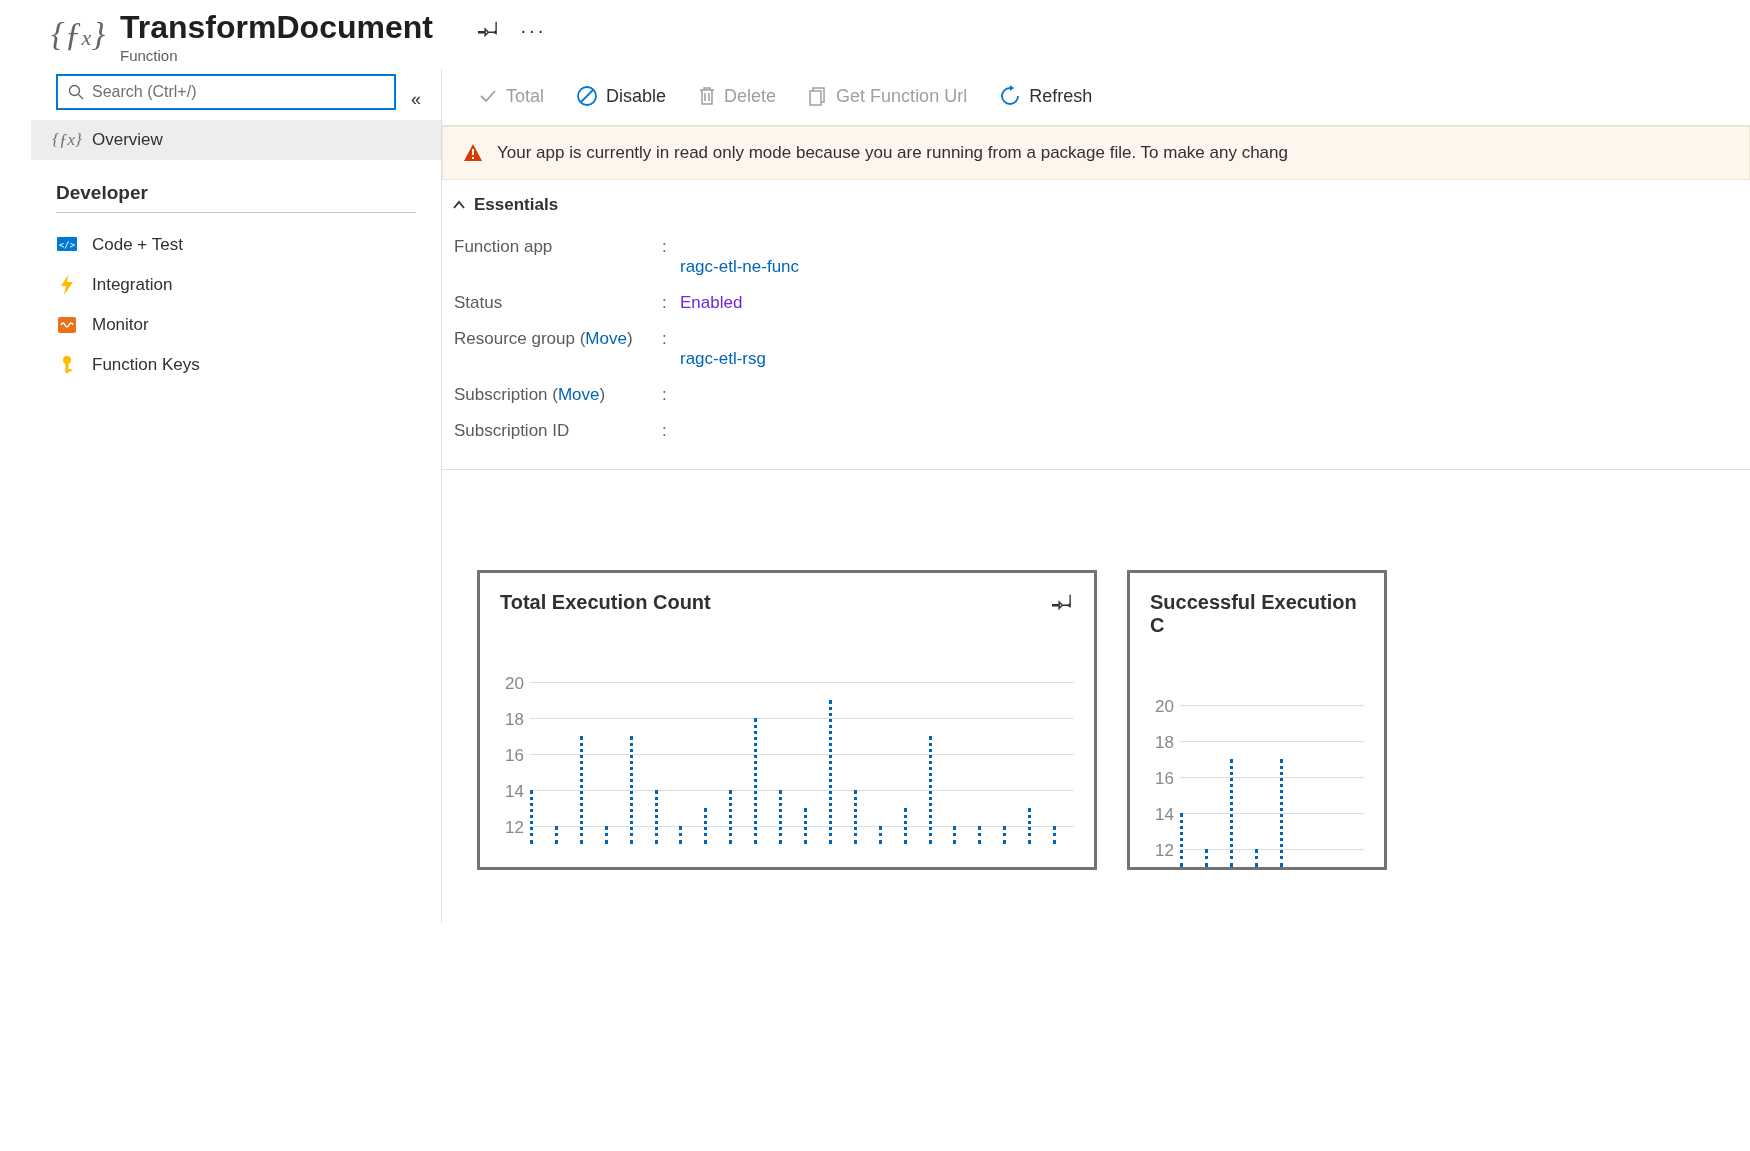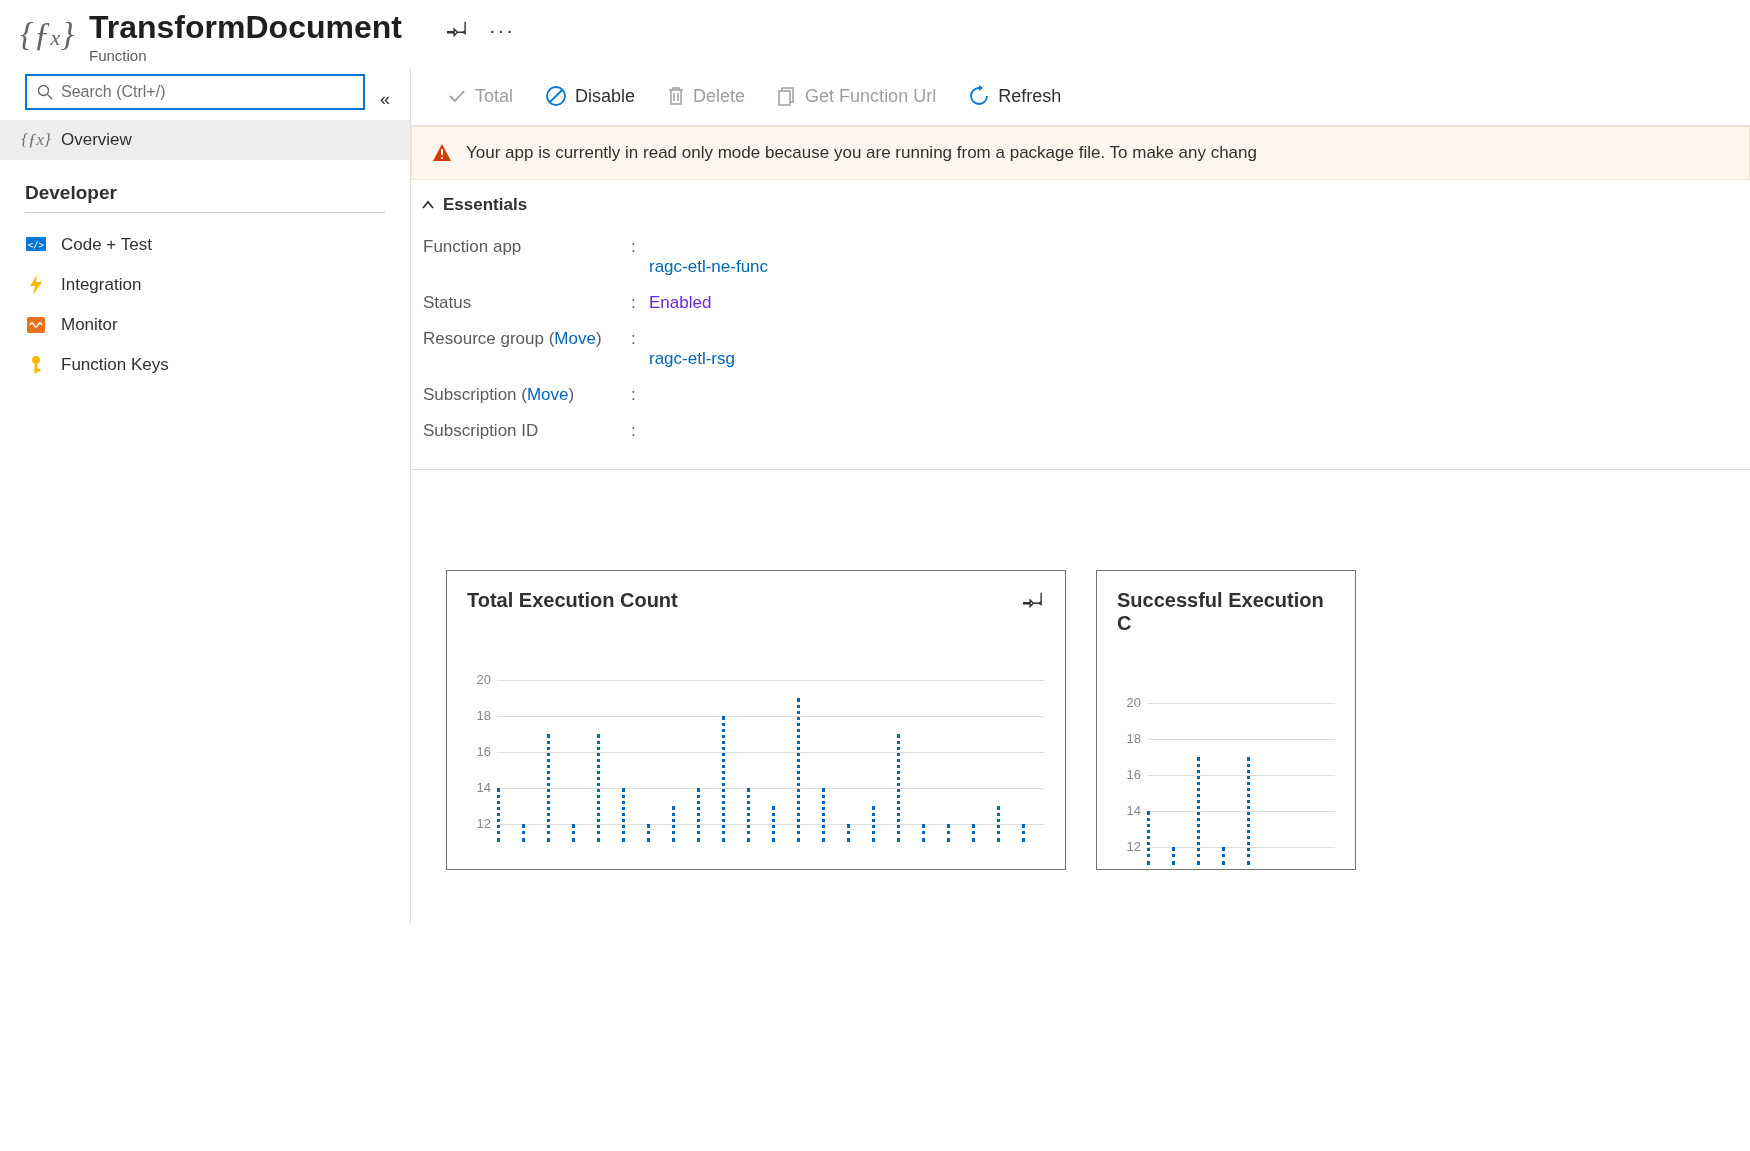--- a/index.html
+++ b/index.html
@@ -8,20 +8,21 @@
   font-size: 14px;
   color: #323130;
   background: #fff;
   overflow: hidden;
 }
 .page {
   display: flex;
   flex-direction: column;
   width: 1750px;
   height: 923px;
+  padding-left: 31px;
 }
 .header {
   display: flex;
   align-items: flex-start;
   padding: 10px 20px 5px 20px;
   gap: 15px;
 }
 .header-icon {
   font-size: 34px;
   color: #666;
@@ -179,21 +180,21 @@
 .ess-colon { width: 18px; }
 .ess-value-link { color: #0066b8; cursor: pointer; margin-top: 20px; }
 .ess-value-text { color: #6d28d9; }
 .move-link { color: #0066b8; cursor: pointer; }
 .charts {
   display: flex;
   gap: 30px;
   padding: 0 0 0 35px;
 }
 .chart-card {
-  border: 1px solid #737373;
+  border: 3px solid #737373;
   width: 620px;
   height: 300px;
   padding: 18px 20px;
   position: relative;
   overflow: hidden;
 }
 .chart-card.second { width: 260px; }
 .chart-title {
   font-size: 20px;
   font-weight: 600;
@@ -207,21 +208,21 @@
   cursor: pointer;
 }
 .chart-area {
   position: relative;
   height: 180px;
   margin-left: 30px;
 }
 .ytick {
   position: absolute;
   left: -30px;
-  font-size: 13px;
+  font-size: 17px;
   color: #888;
   width: 24px;
   text-align: right;
 }
 .gridline {
   position: absolute;
   left: 0;
   right: 0;
   height: 1px;
   background: #ddd;

